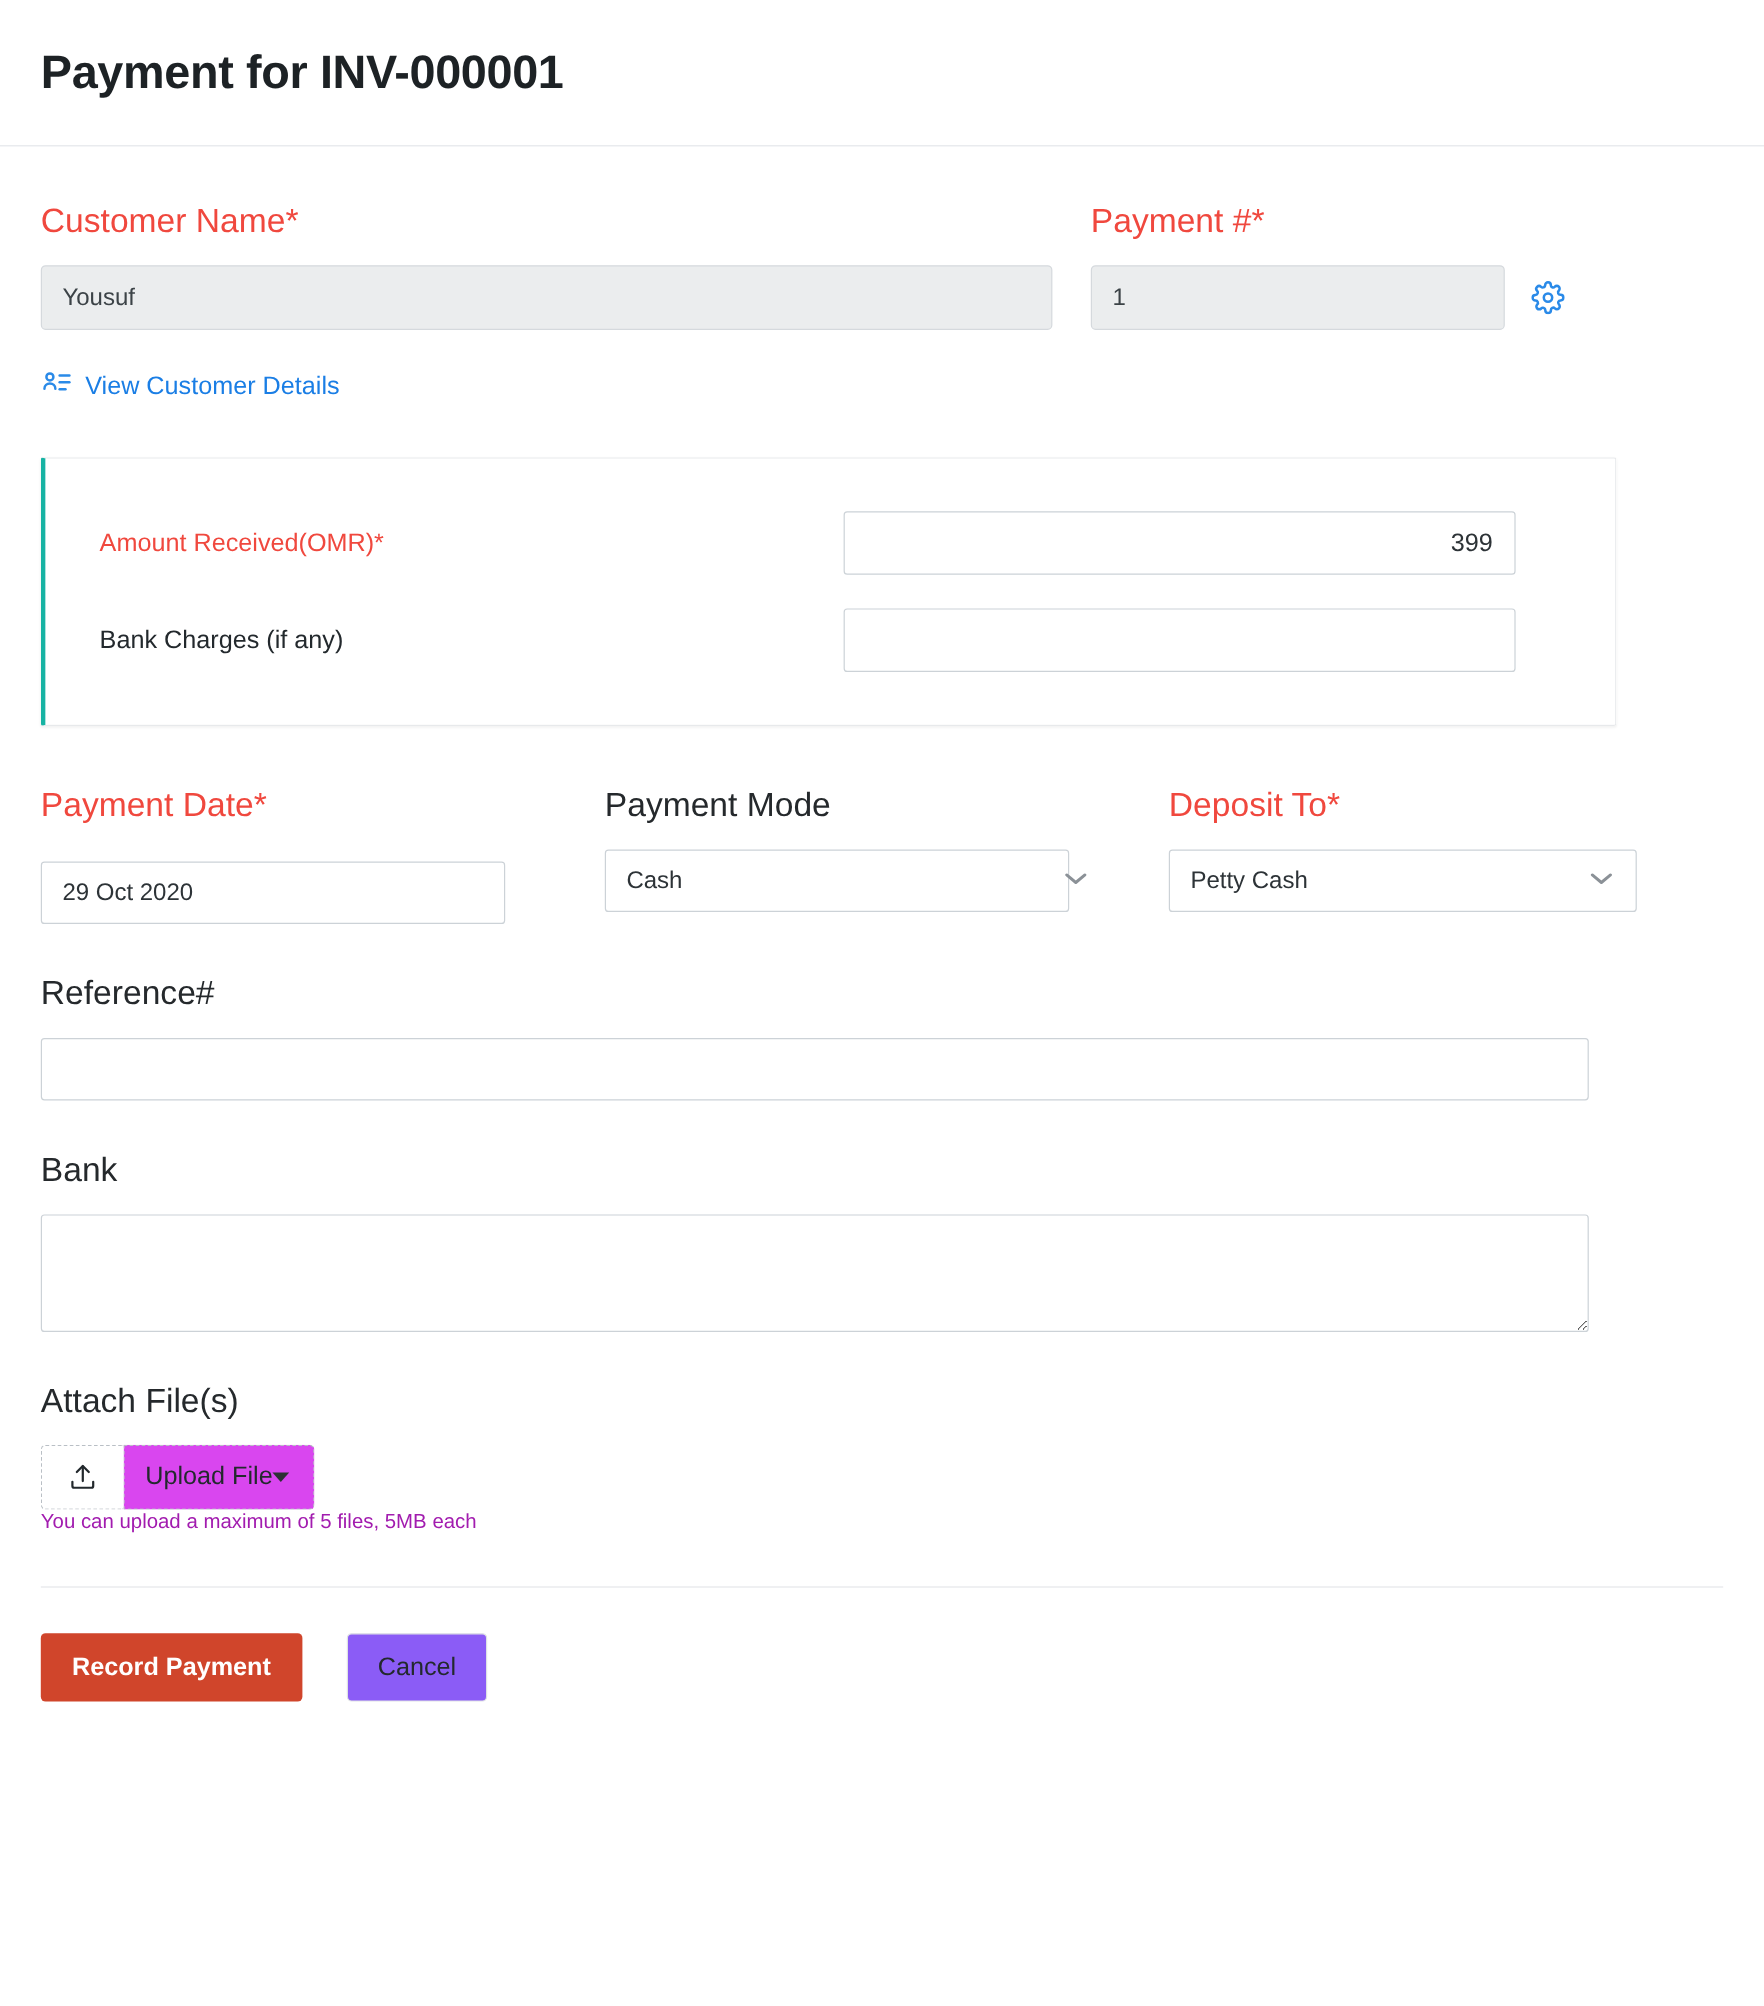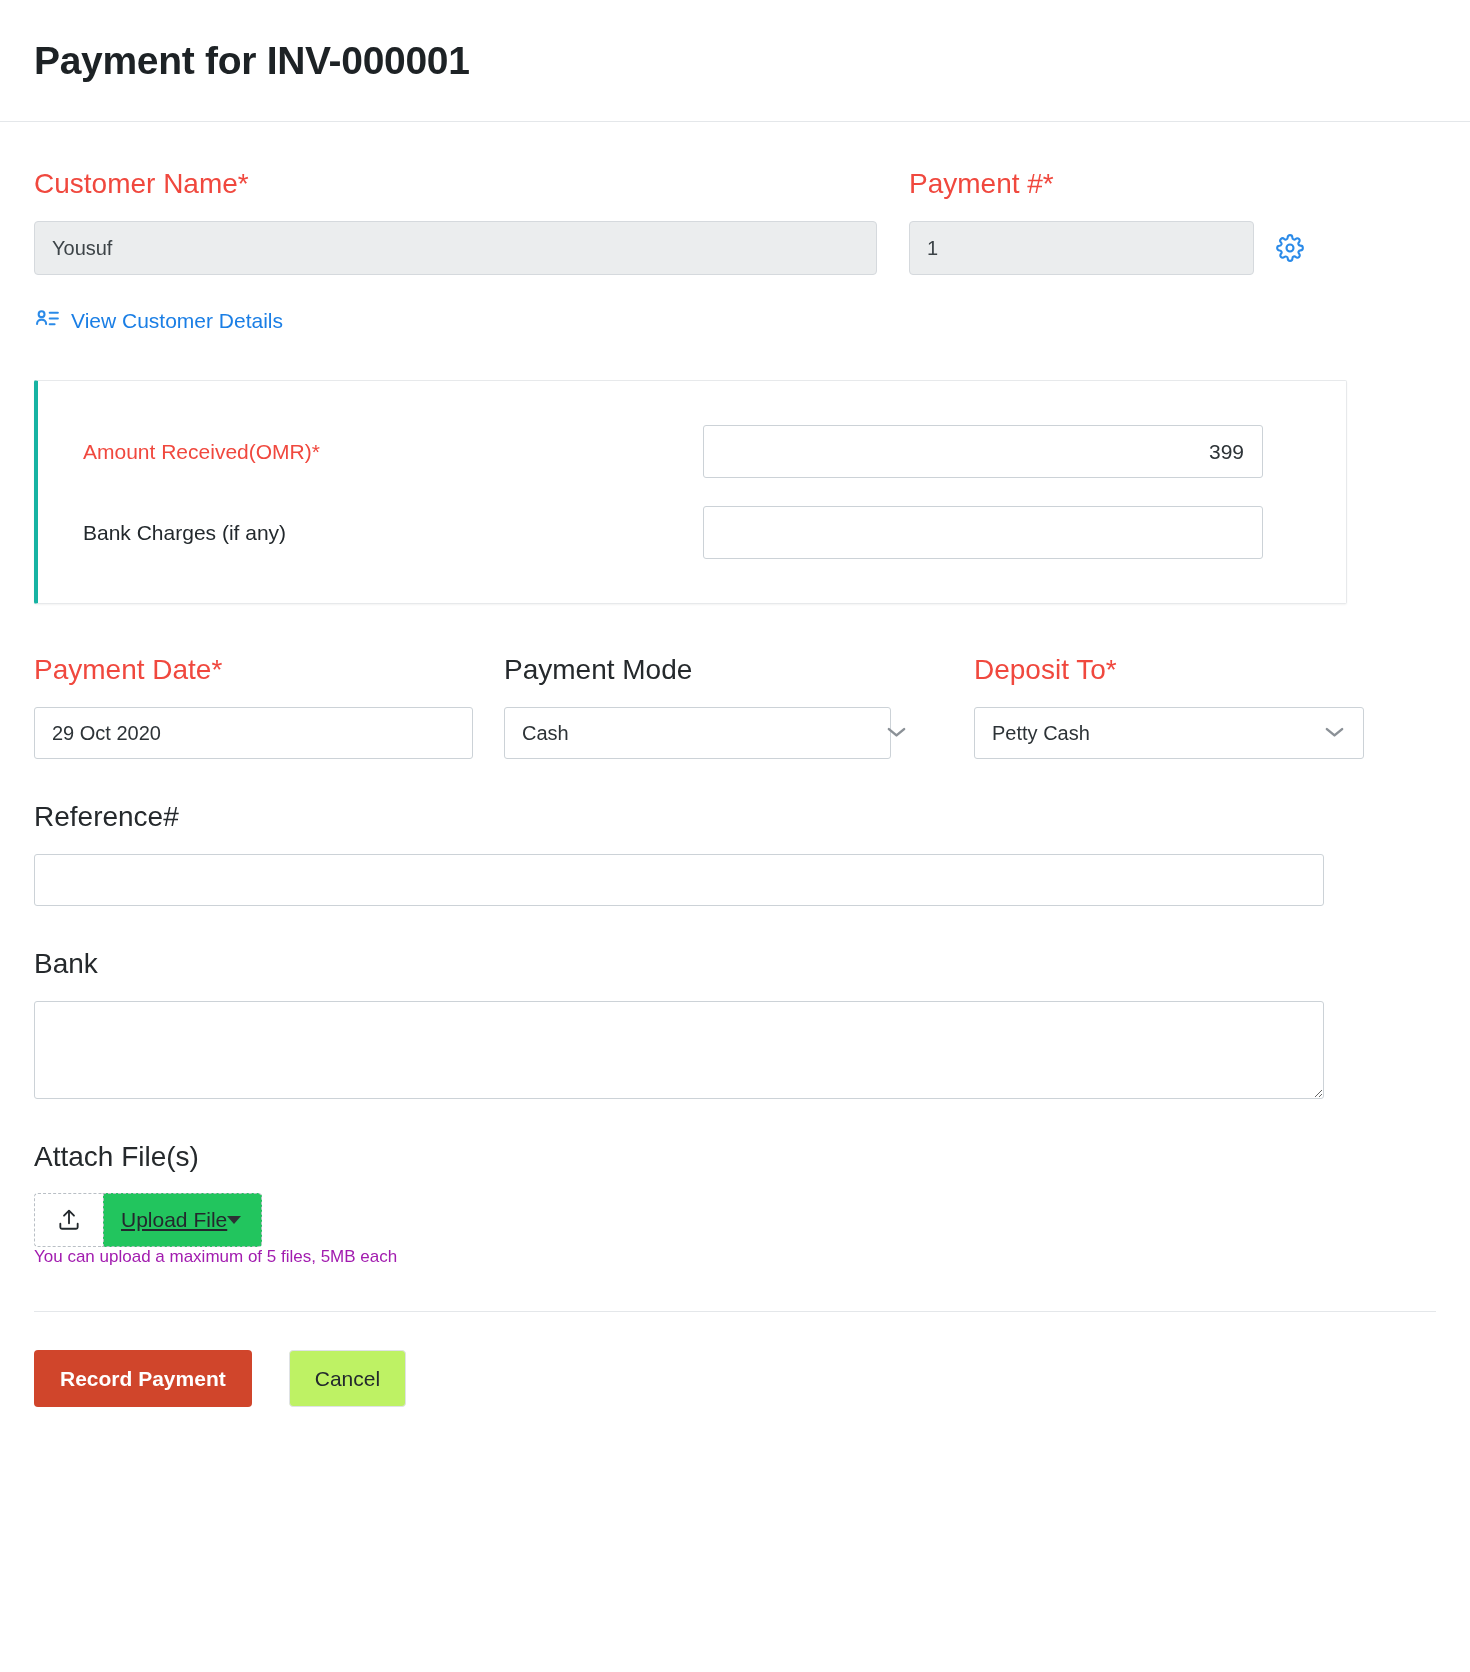--- a/index.html
+++ b/index.html
@@ -145,21 +145,21 @@
     height: 52px;
     border: 1px solid #ccd2d7;
     border-radius: 3px;
     background: #fff;
     font-family: "Liberation Sans", sans-serif;
     font-size: 20px;
     color: #2d3337;
     padding: 0 17px;
     outline: none;
   }
-  .date-input { width: 439px; }
+  .date-input { width: 387px; margin-top: 10px; }
 
   .select-wrap { position: relative; }
   .select-wrap .text-input { width: 387px; padding-right: 36px; }
   .select-wrap.dep .text-input { width: 390px; }
   .caret {
     position: absolute;
     right: 20px;
     top: 50%;
     transform: translateY(-50%);
     pointer-events: none;
@@ -214,22 +214,21 @@
     background: #fff;
   }
   .upload-label-box {
     height: 54px;
     border: 1px dashed #b9bfc5;
     border-radius: 0 4px 4px 0;
     display: flex;
     align-items: center;
     gap: 0;
     padding: 0 20px 0 17px;
-    background: #22c55e;
-    text-decoration: underline;
+    background: #d946ef;
   }
   .upload-label-box .ul-text {
     font-size: 21px;
     color: #23292d;
   }
   .tri-down {
     width: 0; height: 0;
     border-left: 7px solid transparent;
     border-right: 7px solid transparent;
     border-top: 8px solid #2c3134;
@@ -257,21 +256,21 @@
     border: none;
     border-radius: 4px;
     font-family: "Liberation Sans", sans-serif;
     font-size: 21px;
     font-weight: bold;
     padding: 0 26px;
     height: 57px;
     cursor: pointer;
   }
   .btn-secondary {
-    background: #bef264;
+    background: #8b5cf6;
     color: #23292d;
     border: 1px solid #dfe2e5;
     border-radius: 4px;
     font-family: "Liberation Sans", sans-serif;
     font-size: 21px;
     padding: 0 25px;
     height: 57px;
     cursor: pointer;
   }
 </style>

